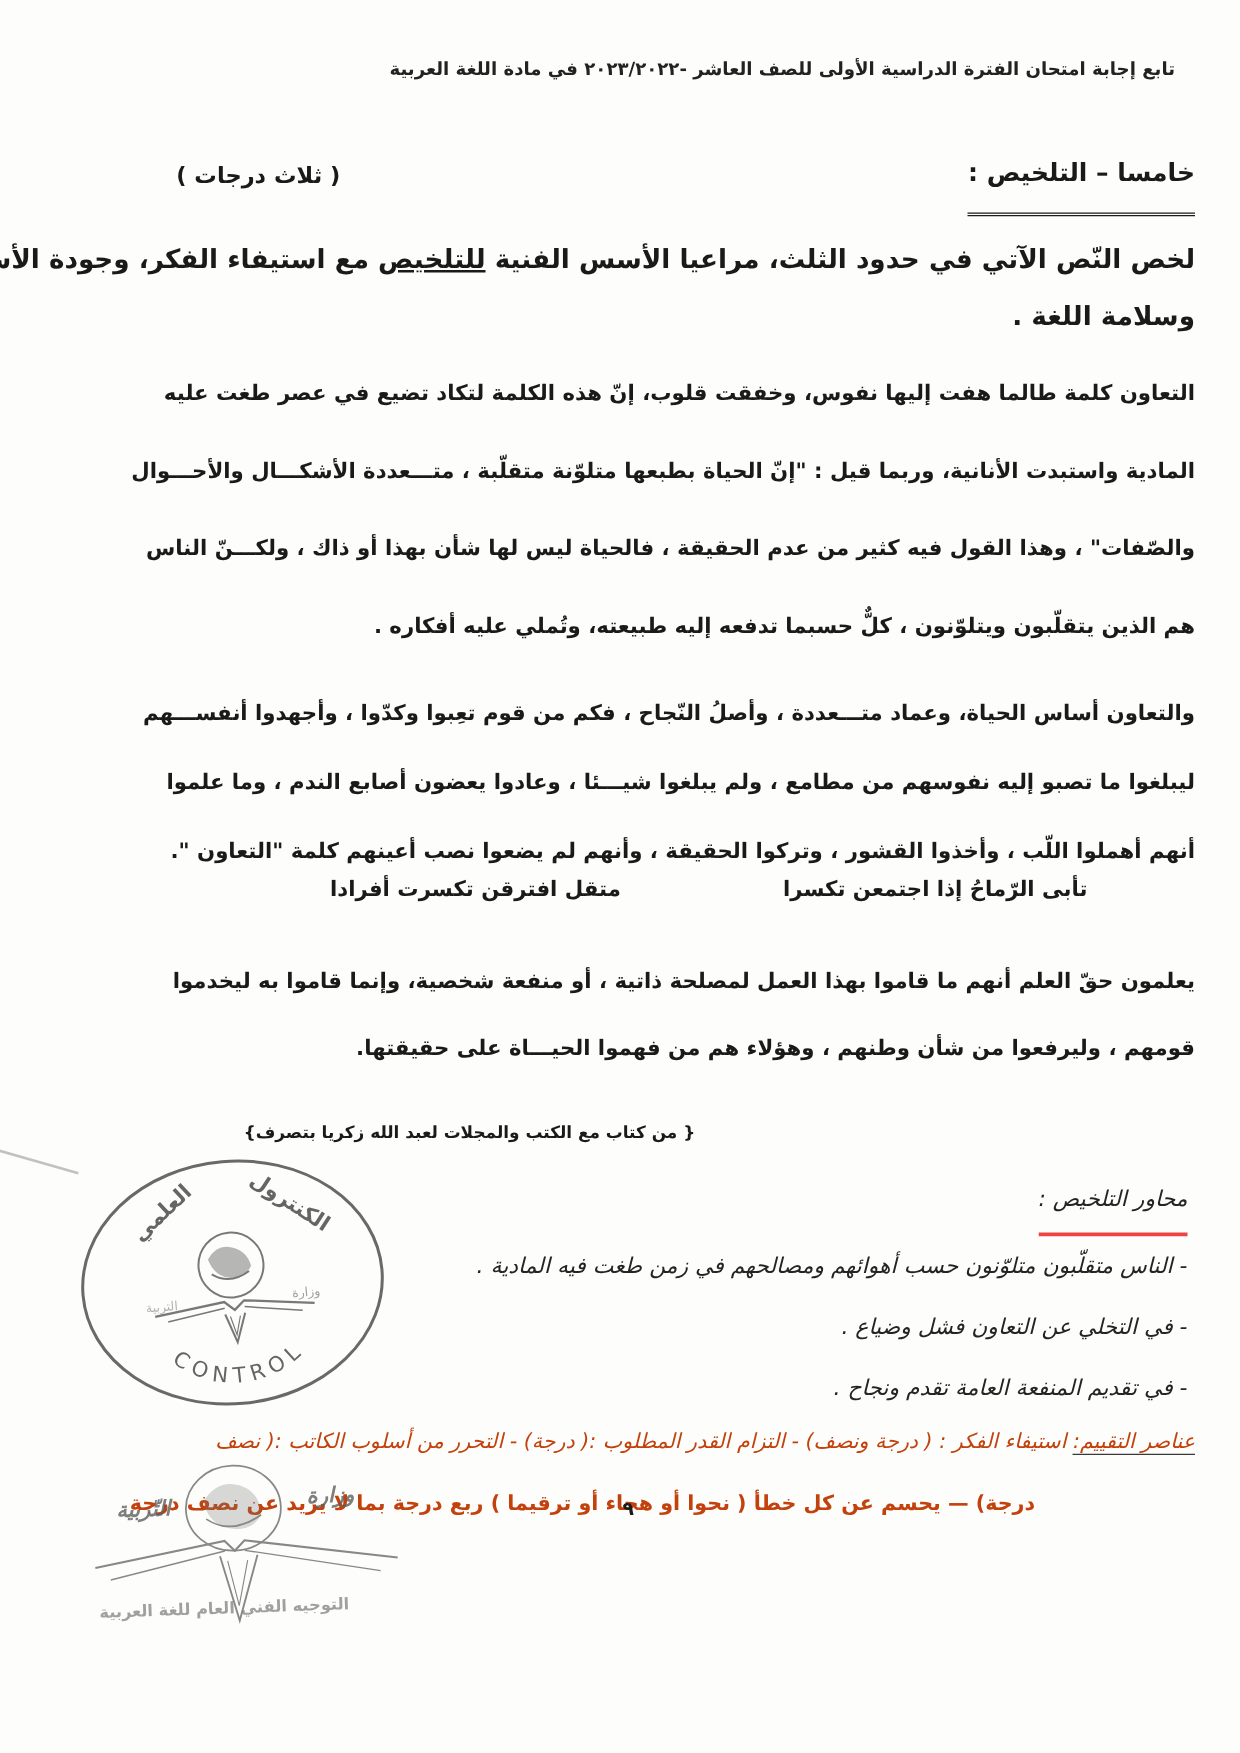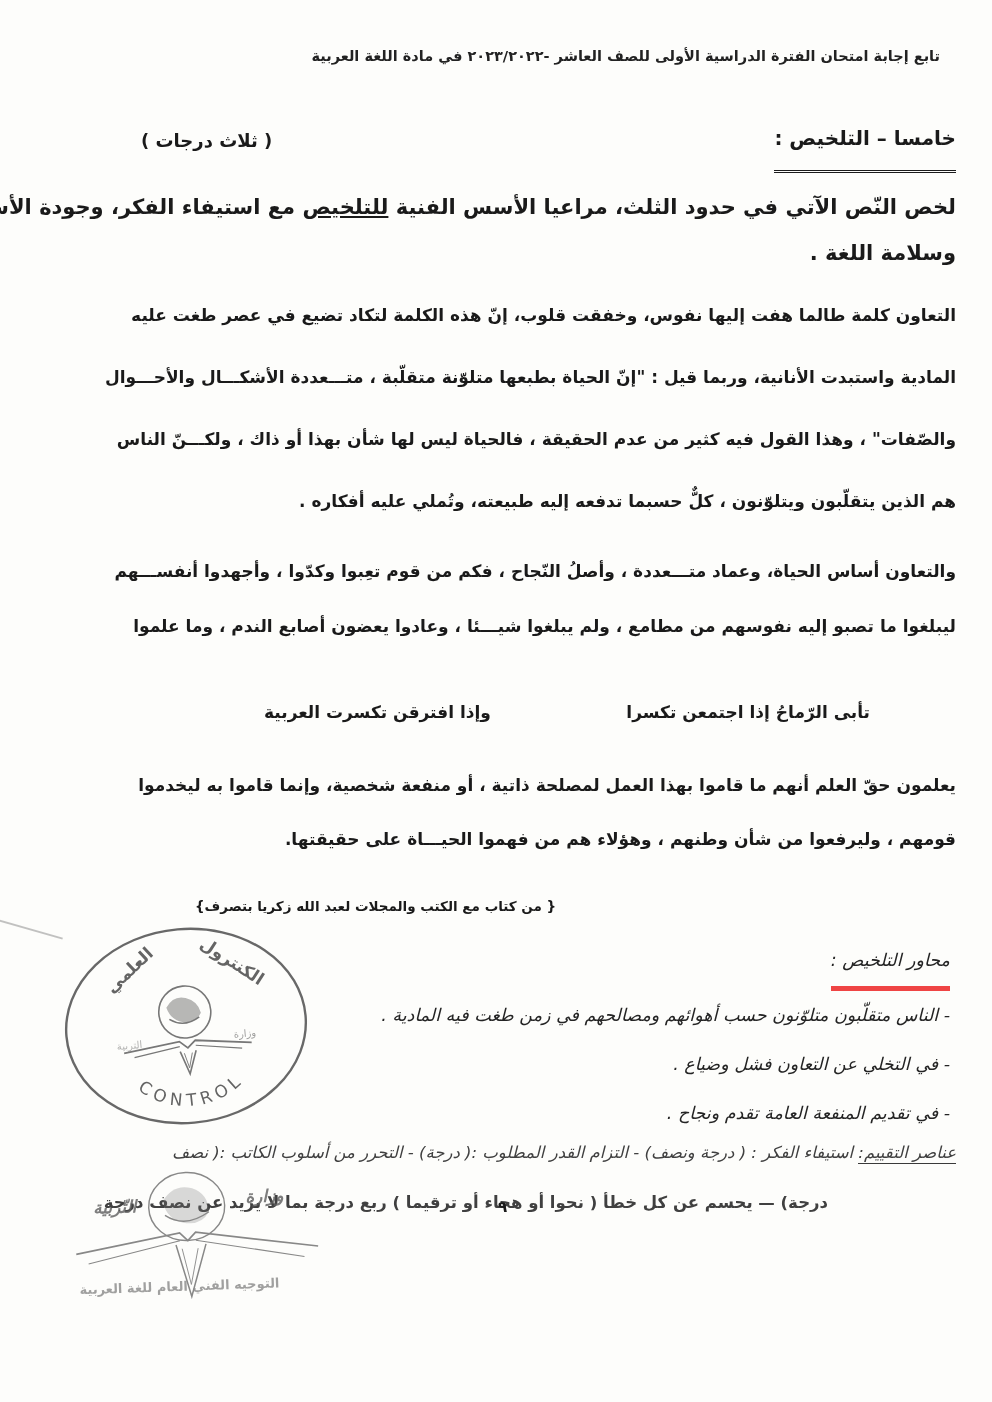--- a/index.html
+++ b/index.html
@@ -41,24 +41,24 @@
   .attribution{
     top:898px;left:195px;font-size:13.5px;font-weight:bold;direction:rtl;white-space:nowrap;
   }
   .pen-stroke{
     top:928px;left:-6px;width:70px;height:2px;background:#8f8f8f;opacity:.55;
     transform:rotate(16deg);
   }
 
   .axes{top:936px;right:42px;width:620px;font-size:17.5px;font-style:italic;
     color:#242424;line-height:49px;direction:rtl;text-align:right;}
-  .axes-title{display:inline-block;border-bottom:5px solid #ef4444;padding-bottom:1px;}
+  .axes-title{display:inline-block;border-bottom:3px solid #ef4444;padding-bottom:1px;}
 
   .eval{top:1128px;right:36px;width:905px;font-size:16.5px;line-height:50px;
-    direction:rtl;text-align:right;color:#404040;}
+    direction:rtl;text-align:right;color:#c2410c;}
   .eval .l1{font-style:italic;white-space:nowrap;}
   .eval .label{border-bottom:1px solid #3a3a3a;padding-bottom:1px;}
   .eval .l2{font-weight:bold;font-style:normal;padding-right:128px;white-space:nowrap;}
 
   .page-number{top:1198px;left:498px;font-size:15px;font-weight:bold;}
 
   .control-stamp{top:922px;left:58px;}
   .ministry-stamp{top:1168px;left:68px;}
 
   svg text{font-family:"DejaVu Sans",sans-serif;}
@@ -81,25 +81,26 @@
 <div class="abs rtl passage-p p1">
   <div class="line">التعاون كلمة طالما هفت إليها نفوس، وخفقت قلوب، إنّ هذه الكلمة لتكاد تضيع في عصر طغت عليه</div>
   <div class="line">المادية واستبدت الأنانية، وربما قيل : "إنّ الحياة بطبعها متلوّنة متقلّبة ، متـــعددة الأشكـــال والأحـــوال</div>
   <div class="line">والصّفات" ، وهذا القول فيه كثير من عدم الحقيقة ، فالحياة ليس لها شأن بهذا أو ذاك ، ولكـــنّ الناس</div>
   <div class="line">هم الذين يتقلّبون ويتلوّنون ، كلٌّ حسبما تدفعه إليه طبيعته، وتُملي عليه أفكاره .</div>
 </div>
 
 <div class="abs rtl passage-p p2">
   <div class="line">والتعاون أساس الحياة، وعماد متـــعددة ، وأصلُ النّجاح ، فكم من قوم تعِبوا وكدّوا ، وأجهدوا أنفســـهم</div>
   <div class="line">ليبلغوا ما تصبو إليه نفوسهم من مطامع ، ولم يبلغوا شيـــئا ، وعادوا يعضون أصابع الندم ، وما علموا</div>
+  <div class="line">أنهم أهملوا اللّب ، وأخذوا القشور ، وتركوا الحقيقة ، وأنهم لم يضعوا نصب أعينهم كلمة "التعاون ".</div>
 </div>
 
 <div class="abs verse">
   <span class="nowrap">تأبى الرّماحُ إذا اجتمعن تكسرا</span>
-  <span class="nowrap">وإذا افترقن تكسرت العربية</span>
+  <span class="nowrap">متقل افترقن تكسرت أفرادا</span>
 </div>
 
 <div class="abs rtl passage-p p3">
   <div class="line">يعلمون حقّ العلم أنهم ما قاموا بهذا العمل لمصلحة ذاتية ، أو منفعة شخصية، وإنما قاموا  به  ليخدموا</div>
   <div class="line">قومهم ، وليرفعوا من شأن وطنهم ، وهؤلاء هم من فهموا الحيـــاة على حقيقتها.</div>
 </div>
 
 <div class="abs attribution">{ من كتاب مع الكتب والمجلات لعبد الله زكريا بتصرف}</div>
 
 <div class="abs pen-stroke"></div>

